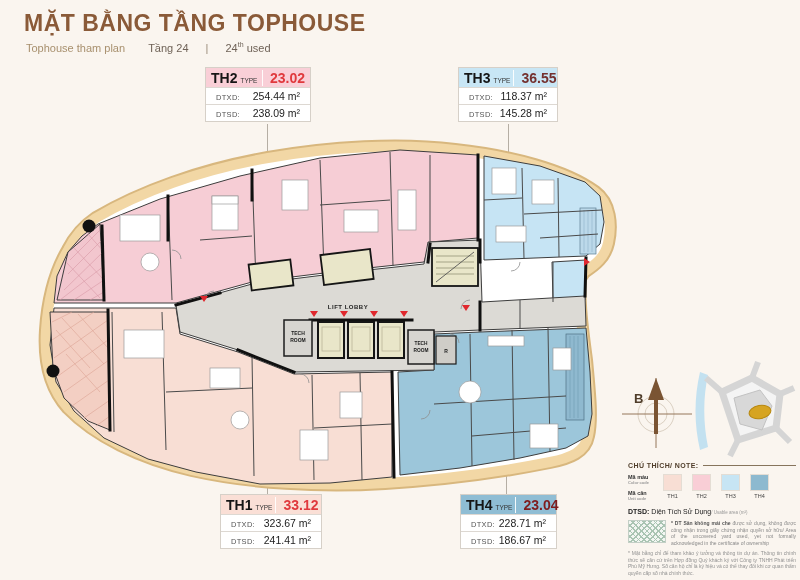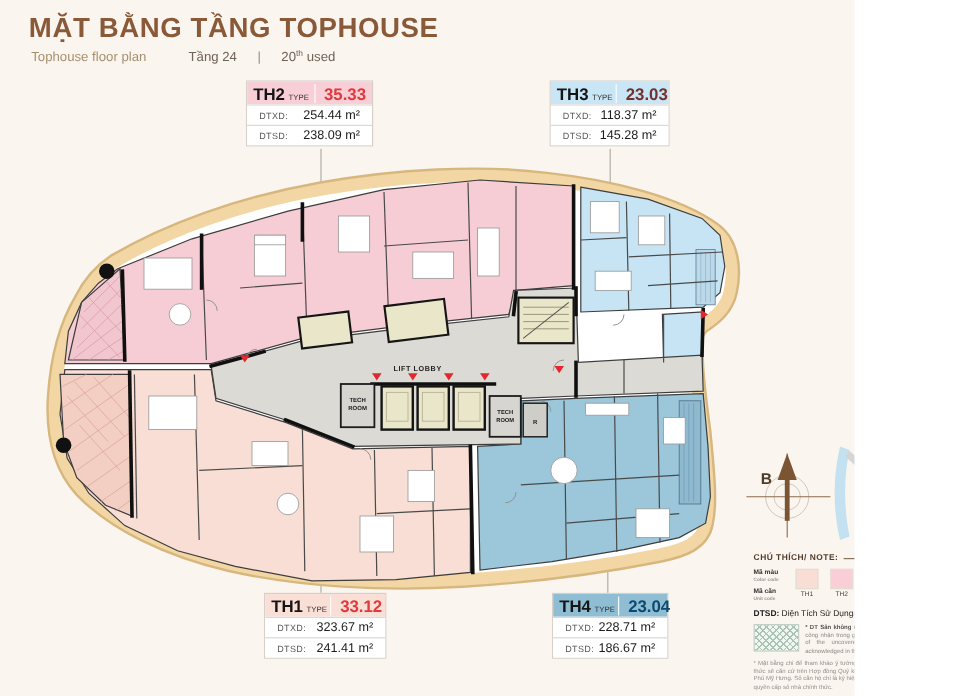--- a/index.html
+++ b/index.html
@@ -1,20 +1,20 @@
 <!DOCTYPE html>
 <html><head>
 <meta charset="utf-8">
 <style>
   html,body{margin:0;padding:0}
-  .page{position:relative;width:712px;height:580px;background:#faf5ef;font-family:"Liberation Sans",sans-serif;overflow:hidden}
+  .page{position:relative;width:800px;height:580px;background:#faf5ef;font-family:"Liberation Sans",sans-serif;overflow:hidden}
   .title{position:absolute;left:24px;top:10px;font-size:23px;font-weight:bold;color:#8a5a38;letter-spacing:.5px}
   .subtitle{position:absolute;left:26px;top:41px;font-size:11px}
   .sub-en{color:#a8906e}
-  .floor-vi{color:#6f6257;margin-left:32px}
+  .floor-vi{color:#6f6257;margin-left:20px}
   .pipe{margin:0 14px;color:#9a8c7a}
   .floor-en{color:#6f6257}
   .floor-en sup{font-size:7px}
   .unit-box{position:absolute;background:#fff;border:1px solid #d6d0c8}
   .unit-header{display:flex;align-items:baseline;padding:2px 5px 1px 5px;gap:3px}
   .unit-id{font-size:14px;font-weight:bold;color:#151515}
   .unit-type{font-size:6.5px;color:#333}
   .unit-code{font-size:14px;font-weight:bold;margin-left:auto;padding-left:7px;border-left:1px solid rgba(255,255,255,.9)}
   .unit-row{display:flex;justify-content:space-between;align-items:baseline;border-top:1px solid #ddd8d2;padding:2px 10px;background:#fff}
   .row-label{font-size:7.5px;color:#555;letter-spacing:.3px}
@@ -42,47 +42,47 @@
   .note-bold{color:#555;font-weight:bold}
   .note-p{margin-top:4px;font-size:5px;color:#919191;line-height:1.3;text-align:justify}
 </style>
 </head>
 <body>
 
 <div class="page">
 
   <div class="title">MẶT BẰNG TẦNG TOPHOUSE</div>
   <div class="subtitle">
-    <span class="sub-en">Tophouse floor plan</span>
+    <span class="sub-en">Tophouse tham plan</span>
     <span class="floor-vi">Tầng 24</span>
     <span class="pipe">|</span>
-    <span class="floor-en"><span>20</span><sup>th</sup> <span>used</span></span>
+    <span class="floor-en"><span>24</span><sup>th</sup> <span>used</span></span>
   </div>
 
   <div class="unit-box" style="left:205px;top:67px;width:104px">
     <div class="unit-header" style="background-color: rgb(249, 207, 215);">
       <span class="unit-id">TH2</span>
       <span class="unit-type">TYPE</span>
-      <span class="unit-code" style="color: rgb(224, 57, 61);">35.33</span>
+      <span class="unit-code" style="color: rgb(224, 57, 61);">23.02</span>
     </div>
     <div class="unit-row">
         <span class="row-label">DTXD:</span>
         <span class="row-value">254.44 m²</span>
       </div>
     <div class="unit-row">
         <span class="row-label">DTSD:</span>
         <span class="row-value">238.09 m²</span>
       </div>
   </div>
 
   <div class="unit-box" style="left:458px;top:67px;width:98px">
     <div class="unit-header" style="background-color: rgb(200, 230, 245);">
       <span class="unit-id">TH3</span>
       <span class="unit-type">TYPE</span>
-      <span class="unit-code" style="color: rgb(116, 48, 46);">23.03</span>
+      <span class="unit-code" style="color: rgb(116, 48, 46);">36.55</span>
     </div>
     <div class="unit-row">
         <span class="row-label">DTXD:</span>
         <span class="row-value">118.37 m²</span>
       </div>
     <div class="unit-row">
         <span class="row-label">DTSD:</span>
         <span class="row-value">145.28 m²</span>
       </div>
   </div>
@@ -100,21 +100,21 @@
     <div class="unit-row">
         <span class="row-label">DTSD:</span>
         <span class="row-value">241.41 m²</span>
       </div>
   </div>
 
   <div class="unit-box" style="left:460px;top:494px;width:95px">
     <div class="unit-header" style="background-color: rgb(143, 189, 212);">
       <span class="unit-id">TH4</span>
       <span class="unit-type">TYPE</span>
-      <span class="unit-code" style="color: #0c4a6e;">23.04</span>
+      <span class="unit-code" style="color: #7f1d1d;">23.04</span>
     </div>
     <div class="unit-row">
         <span class="row-label">DTXD:</span>
         <span class="row-value">228.71 m²</span>
       </div>
     <div class="unit-row">
         <span class="row-label">DTSD:</span>
         <span class="row-value">186.67 m²</span>
       </div>
   </div>

